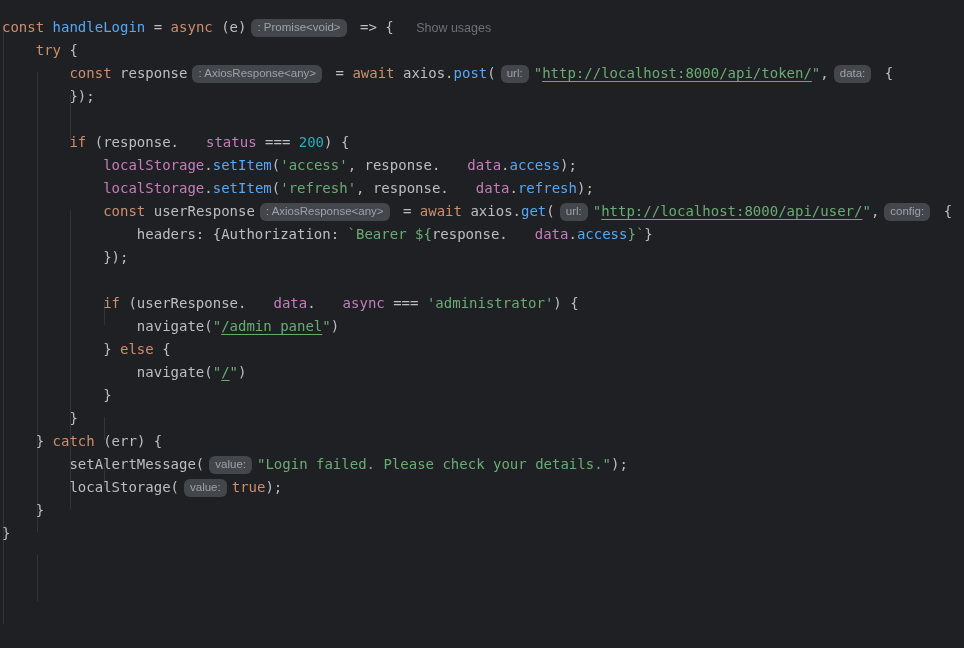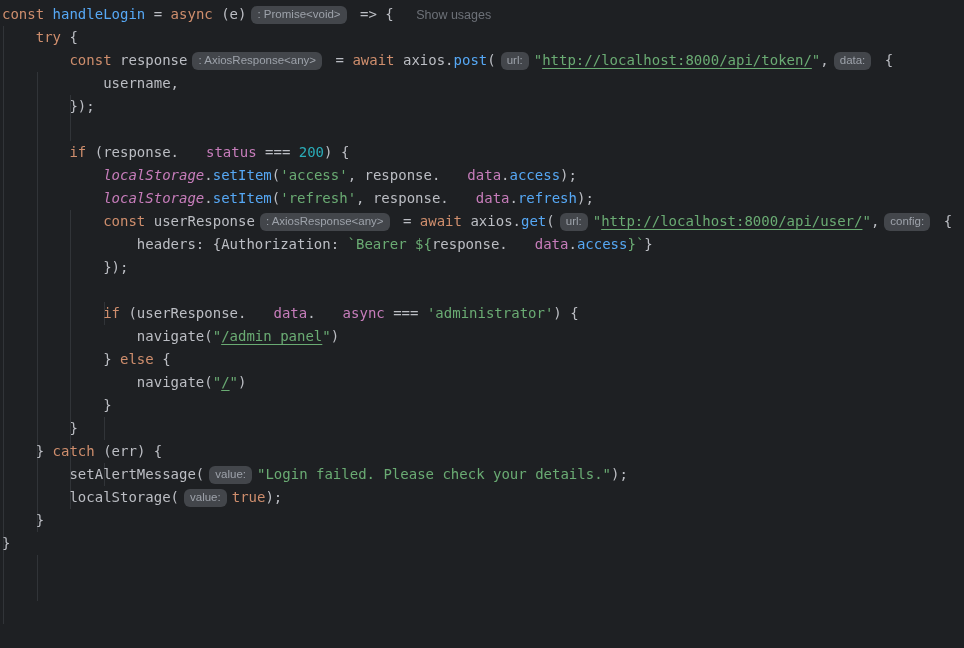--- a/index.html
+++ b/index.html
@@ -10,39 +10,39 @@
     width: 964px;
     height: 648px;
     background: var(--c-background, #1e2023);
     overflow: hidden;
   }
   .editor {
     position: relative;
     width: 964px;
     height: 648px;
     box-sizing: border-box;
-    padding-top: 3px;
+    padding-top: 16px;
     font-family: "DejaVu Sans Mono", "Liberation Mono", monospace;
     font-size: 14px;
     line-height: 23px;
     cursor: text;
   }
   .code-line {
     position: relative;
     z-index: 1;
     height: 23px;
     padding-left: 2px;
     white-space: pre;
     color: var(--c-plain, #bcbec4);
   }
   .tok-pl    { color: var(--c-plain); }
   .tok-kw    { color: var(--c-keyword); }
   .tok-fn    { color: var(--c-function); }
   .tok-prop  { color: var(--c-property); margin-left: 27px; }
-  .tok-propi { color: var(--c-property); font-style: italic; }
+  .tok-propi { color: var(--c-property); }
   .tok-str   { color: var(--c-string); }
   .tok-stru  { color: var(--c-string); text-decoration: underline; text-underline-offset: 3px; }
   .tok-num   { color: var(--c-number); }
   .tok-hint {
     font-family: "Liberation Sans", sans-serif;
     font-size: 11.5px;
     line-height: 15px;
     color: var(--c-hint_text);
     background: var(--c-hint_bg);
     border-radius: 6px;
@@ -74,21 +74,20 @@
     <div class="indent-guide" style="left: 36.712px; top: 72px; height: 460px;"></div>
     <div class="indent-guide" style="left: 36.712px; top: 555px; height: 46px;"></div>
     <div class="indent-guide" style="left: 70.424px; top: 95px; height: 46px;"></div>
     <div class="indent-guide" style="left: 70.424px; top: 210px; height: 299px;"></div>
     <div class="indent-guide" style="left: 104.136px; top: 302px; height: 23px;"></div>
     <div class="indent-guide" style="left: 104.136px; top: 417px; height: 23px;"></div>
     <div class="indent-guide" style="left: 104.136px; top: 463px; height: 23px;"></div>
     <div class="code-line"><span class="tok-kw">const </span><span class="tok-fn">handleLogin</span><span class="tok-pl"> = </span><span class="tok-kw">async </span><span class="tok-pl">(e)</span><span class="tok-hint">: Promise&lt;void&gt;</span><span class="tok-pl"> =&gt; { </span><span class="tok-usages">Show usages</span></div>
     <div class="code-line"><span class="tok-pl">    </span><span class="tok-kw">try</span><span class="tok-pl"> {</span></div>
     <div class="code-line"><span class="tok-pl">        </span><span class="tok-kw">const</span><span class="tok-pl"> response</span><span class="tok-hint">: AxiosResponse&lt;any&gt;</span><span class="tok-pl"> = </span><span class="tok-kw">await</span><span class="tok-pl"> axios.</span><span class="tok-fn">post</span><span class="tok-pl">(</span><span class="tok-hint">url:</span><span class="tok-str">"</span><span class="tok-stru">http://localhost:8000/api/token/</span><span class="tok-str">"</span><span class="tok-pl">,</span><span class="tok-hint">data:</span><span class="tok-pl"> {</span></div>
-    <div class="code-line"><span class="tok-pl">            username,</span></div>
     <div class="code-line"><span class="tok-pl">        });</span></div>
     <div class="code-line"></div>
     <div class="code-line"><span class="tok-pl">        </span><span class="tok-kw">if</span><span class="tok-pl"> (response.</span><span class="tok-prop">status</span><span class="tok-pl"> === </span><span class="tok-num">200</span><span class="tok-pl">) {</span></div>
     <div class="code-line"><span class="tok-pl">            </span><span class="tok-propi">localStorage</span><span class="tok-pl">.</span><span class="tok-fn">setItem</span><span class="tok-pl">(</span><span class="tok-str">'access'</span><span class="tok-pl">, response.</span><span class="tok-prop">data</span><span class="tok-pl">.</span><span class="tok-fn">access</span><span class="tok-pl">);</span></div>
     <div class="code-line"><span class="tok-pl">            </span><span class="tok-propi">localStorage</span><span class="tok-pl">.</span><span class="tok-fn">setItem</span><span class="tok-pl">(</span><span class="tok-str">'refresh'</span><span class="tok-pl">, response.</span><span class="tok-prop">data</span><span class="tok-pl">.</span><span class="tok-fn">refresh</span><span class="tok-pl">);</span></div>
     <div class="code-line"><span class="tok-pl">            </span><span class="tok-kw">const</span><span class="tok-pl"> userResponse</span><span class="tok-hint">: AxiosResponse&lt;any&gt;</span><span class="tok-pl"> = </span><span class="tok-kw">await</span><span class="tok-pl"> axios.</span><span class="tok-fn">get</span><span class="tok-pl">(</span><span class="tok-hint">url:</span><span class="tok-str">"</span><span class="tok-stru">http://localhost:8000/api/user/</span><span class="tok-str">"</span><span class="tok-pl">,</span><span class="tok-hint">config:</span><span class="tok-pl"> {</span></div>
     <div class="code-line"><span class="tok-pl">                headers: {Authorization: </span><span class="tok-str">`Bearer ${</span><span class="tok-pl">response.</span><span class="tok-prop">data</span><span class="tok-pl">.</span><span class="tok-fn">access</span><span class="tok-str">}`</span><span class="tok-pl">}</span></div>
     <div class="code-line"><span class="tok-pl">            });</span></div>
     <div class="code-line"></div>
     <div class="code-line"><span class="tok-pl">            </span><span class="tok-kw">if</span><span class="tok-pl"> (userResponse.</span><span class="tok-prop">data</span><span class="tok-pl">.</span><span class="tok-prop">async</span><span class="tok-pl"> === </span><span class="tok-str">'administrator'</span><span class="tok-pl">) {</span></div>

